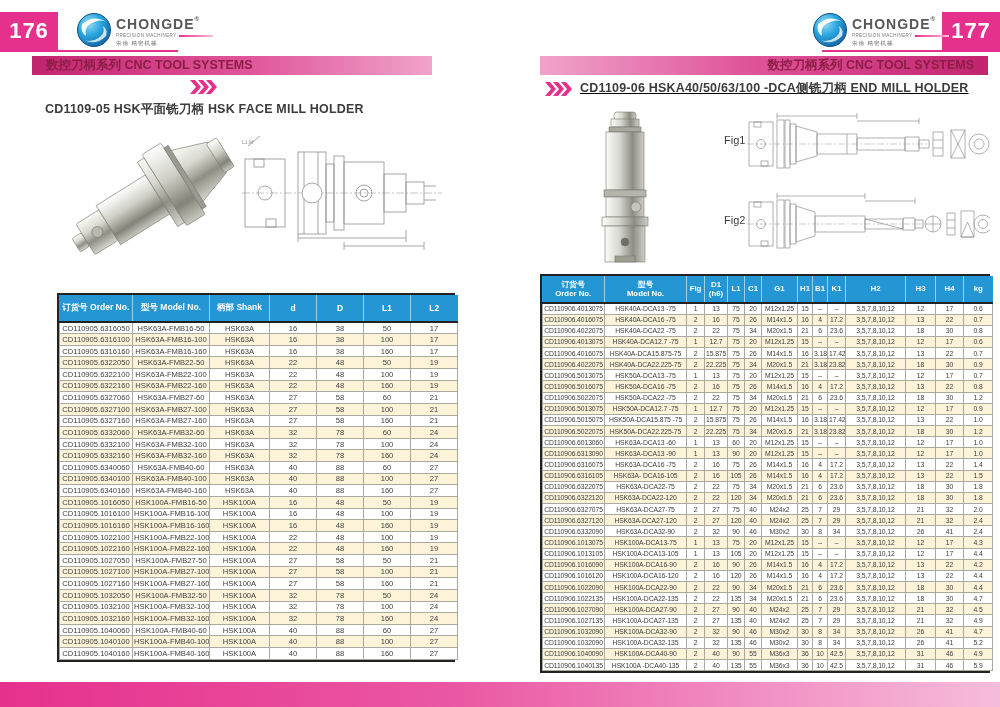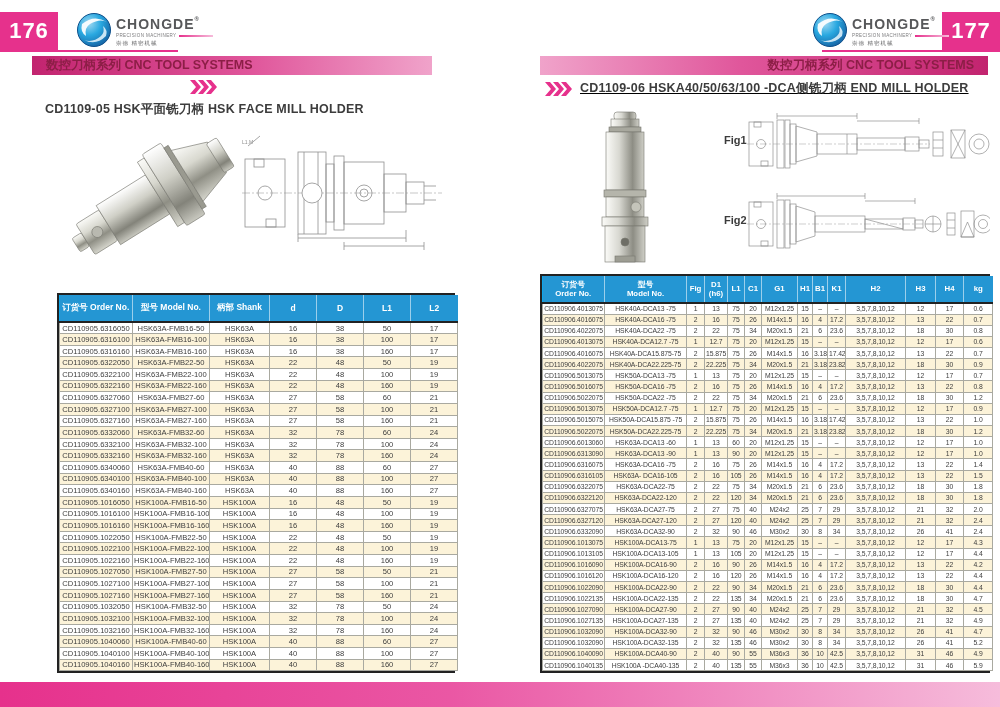--- a/index.html
+++ b/index.html
@@ -45,21 +45,21 @@
   #left-table  th { height:27px; font-size:8.5px; }
   #left-table  td { height:11.63px; font-size:7.6px; }
   #right-table th { height:27px; font-size:7.8px; line-height:1.2; }
   #right-table td { height:11.15px; font-size:6.8px; letter-spacing:-.1px; }
 
   
   .bottombar { left:0; top:676px; width:1000px; height:31px;
                background:linear-gradient(90deg,#e6318c 0%, #ea57a4 45%, #f6bcdb 100%); }
 
   .drawing svg, .photo svg { display:block; }
-  .figlabel { font-size:11px; font-weight:bold; color:#3c3c3c;padding-left:8px; }
+  .figlabel { font-size:11px; font-weight:normal; color:#3c3c3c;padding-left:8px; }
 </style>
 </head>
 <body>
 
 <div id="sheet">
 
   <div class="abs pagenum" style="left:0; top:6px;">176</div>
   <div class="abs pagenum-rule" style="left:0; width:178px;"></div>
 
   <div class="abs logo" style="left:76px; top:6px;">
@@ -337,29 +337,20 @@
             <td>100</td>
             <td>19</td>
           </tr>
           <tr>
             <td>CD110905.1016160</td>
             <td>HSK100A-FMB16-160</td>
             <td>HSK100A</td>
             <td>16</td>
             <td>48</td>
             <td>160</td>
-            <td>19</td>
-          </tr>
-          <tr>
-            <td>CD110905.1022050</td>
-            <td>HSK100A-FMB22-50</td>
-            <td>HSK100A</td>
-            <td>22</td>
-            <td>48</td>
-            <td>50</td>
             <td>19</td>
           </tr>
           <tr>
             <td>CD110905.1022100</td>
             <td>HSK100A-FMB22-100</td>
             <td>HSK100A</td>
             <td>22</td>
             <td>48</td>
             <td>100</td>
             <td>19</td>

